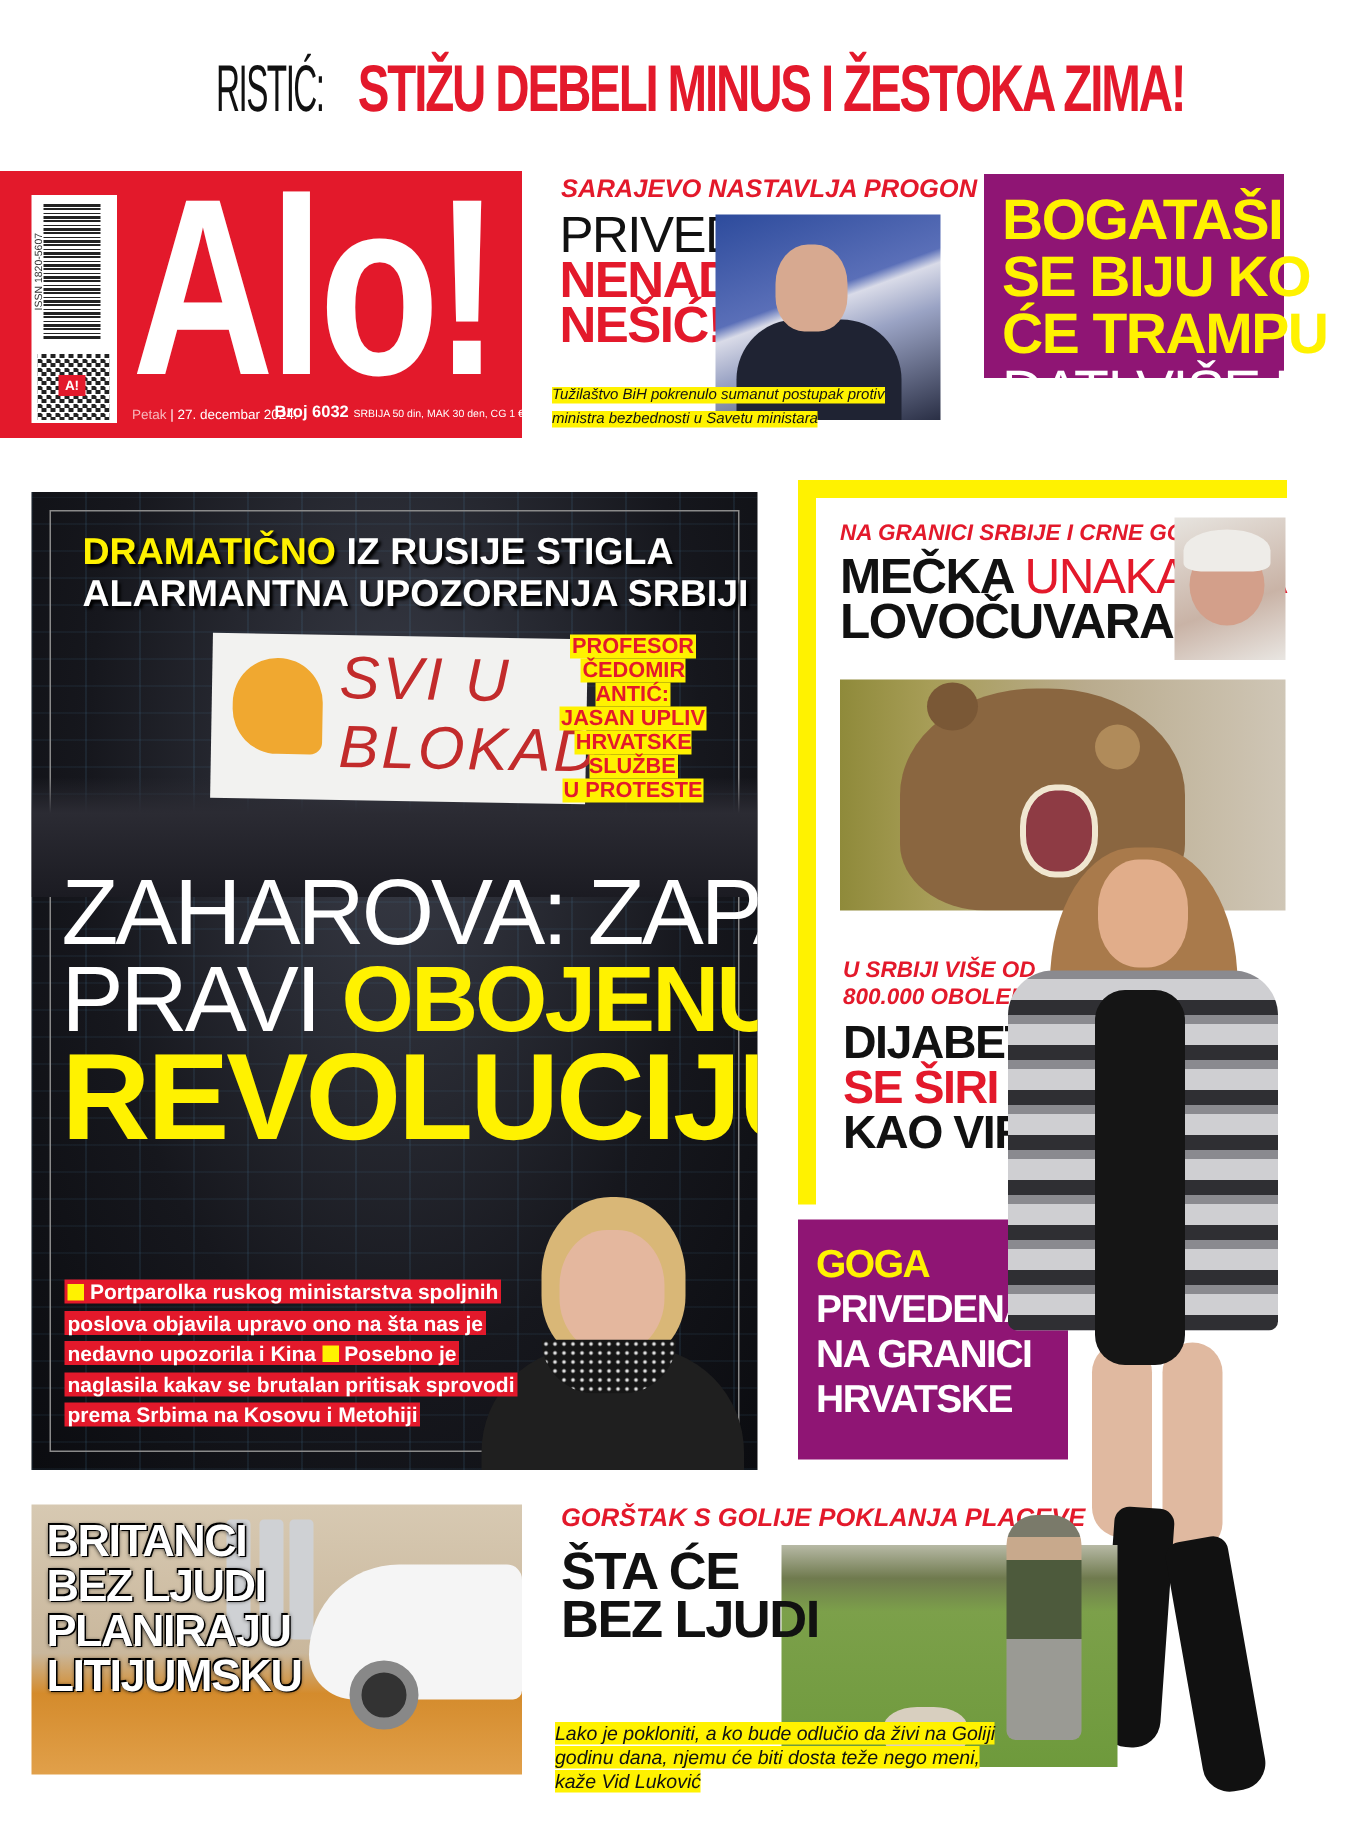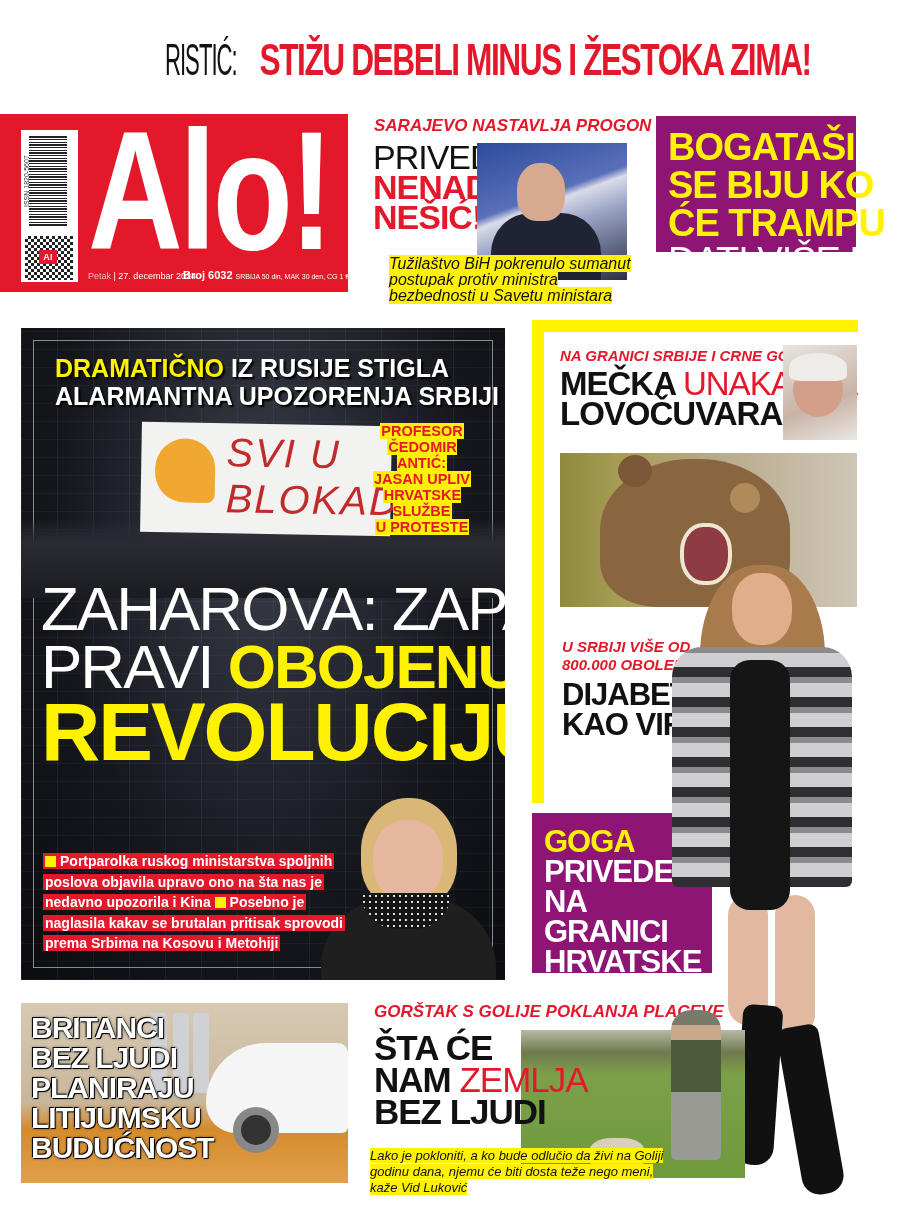--- a/index.html
+++ b/index.html
@@ -3,21 +3,21 @@
 <meta charset="utf-8">
 <style>
   * { box-sizing: border-box; margin: 0; padding: 0; }
   body { width: 900px; height: 1226px; background: #ffffff; position: relative; overflow: hidden;
          font-family: "Liberation Sans", "DejaVu Sans", sans-serif; }
   .cond { font-family: "Liberation Sans Narrow", "Liberation Sans", "DejaVu Sans", sans-serif; font-stretch: condensed; }
   .abs { position: absolute; }
 
   
   .top-headline { left: 0; top: 36px; width: 900px; text-align: center; font-size: 44px; line-height: 48px;
-                  white-space: nowrap; letter-spacing: -2px; padding-left: 21px; }
+                  white-space: nowrap; letter-spacing: -2px; }
   .top-headline .black { color: #111; font-weight: 400; transform: scaleX(.7); display: inline-block; }
   .top-headline .red { color: #e3192b; font-weight: 900; }
   .squeeze { display: inline-block; transform: scaleX(.72); transform-origin: center; }
 
   
   .masthead { left: 0; top: 114px; width: 348px; height: 178px; background: #e3192b; }
   .barcode-box { left: 21px; top: 16px; width: 57px; height: 152px; background: #fff; }
   .barcode { left: 8px; top: 6px; width: 38px; height: 90px;
      background: repeating-linear-gradient(0deg,#222 0 2px,#fff 2px 3px,#222 3px 4px,#fff 4px 6px,#222 6px 7px,#fff 7px 8px); }
   .isbn { left: 2px; top: 6px; font-size: 7px; color:#333; writing-mode: vertical-rl; transform: rotate(180deg); height: 90px; text-align:center; }
@@ -36,21 +36,21 @@
   
   .kicker-red { color: #e3192b; font-style: italic; font-weight: 900; }
   .nesic-kicker { left: 374px; top: 116px; font-size: 17px; white-space: nowrap; }
   .nesic-title { left: 373px; top: 142px; font-size: 34px; line-height: 30px; font-weight: 900; letter-spacing: -1px; }
   .nesic-title .l1 { color: #111; font-weight: 400; }
   .nesic-title .l2, .nesic-title .l3 { color: #e3192b; }
   .nesic-photo { left: 477px; top: 143px; width: 150px; height: 137px;
       background: linear-gradient(160deg,#2d4b9c 0%,#5a6fb8 40%,#d9dbe8 45%,#9aa3c4 60%,#2a2f45 100%); }
   .nesic-face { left: 40px; top: 20px; width: 48px; height: 58px; border-radius: 45% 45% 40% 40%; background: #d7a990; }
   .nesic-suit { left: 14px; top: 70px; width: 110px; height: 67px; background: #1f2333; border-radius: 40px 40px 0 0; }
-  .nesic-caption { left: 389px; top: 256px; width: 253px; font-size: 16px; font-style: italic; line-height: 16px; color: #111; }
+  .nesic-caption { left: 368px; top: 256px; width: 253px; font-size: 10px; font-style: italic; line-height: 16px; color: #111; }
   .nesic-caption span { background: #fff200; }
 
   
   .purple-box { left: 656px; top: 116px; width: 200px; height: 136px; background: #8f1574; }
   .bog-text { left: 12px; top: 12px; font-size: 38px; line-height: 38px; font-weight: 900; white-space: nowrap; letter-spacing: -1px; }
   .bog-text .y { color: #fff200; }
   .bog-text .w { color: #fff; font-weight: 400; }
 
   
   .main-feature { left: 21px; top: 328px; width: 484px; height: 652px; background:
@@ -98,21 +98,21 @@
   .bear-body { left: 40px; top: 6px; width: 190px; height: 148px; border-radius: 48% 48% 30% 30%; background: #8a6640; }
   .bear-ear1 { left: 58px; top: 2px; width: 34px; height: 32px; border-radius: 50%; background: #7a5836; }
   .bear-ear2 { left: 170px; top: 30px; width: 30px; height: 30px; border-radius: 50%; background: #b08b5a; }
   .bear-mouth { left: 120px; top: 70px; width: 52px; height: 62px; border-radius: 45%; background: #8e3b44; border: 4px solid #f0e6d0; }
 
   .dija-kicker { left: 562px; top: 638px; font-size: 15px; line-height: 18px; }
   .dija-title { left: 562px; top: 680px; font-size: 31px; line-height: 30px; font-weight: 900; color: #111; letter-spacing: -1px; }
   .dija-title .r { color: #e3192b; }
 
   .goga-box { left: 532px; top: 813px; width: 180px; height: 160px; background: #8f1574; }
-  .goga-text { left: 12px; top: 14px; font-size: 31px; line-height: 30px; font-weight: 900; color: #fff; letter-spacing: -1px; }
+  .goga-text { left: 12px; top: 14px; font-size: 26px; line-height: 30px; font-weight: 900; color: #fff; letter-spacing: -1px; }
   .goga-text .y { color: #fff200; }
 
   
   .woman { left: 670px; top: 565px; width: 200px; height: 635px; }
   .w-hair { left: 30px; top: 0; width: 125px; height: 200px; border-radius: 45% 45% 30% 30%; background: #a97a4b; }
   .w-face { left: 62px; top: 8px; width: 60px; height: 72px; border-radius: 45%; background: #e1ad8a; }
   .w-coat { left: 2px; top: 82px; width: 180px; height: 240px; border-radius: 30px 30px 6px 6px;
             background: repeating-linear-gradient(0deg,#2f2f33 0 10px,#cfcfd2 10px 24px,#8a8a8f 24px 30px); }
   .w-body { left: 60px; top: 95px; width: 60px; height: 250px; background: #151515; border-radius: 20px; }
   .w-leg1 { left: 58px; top: 330px; width: 40px; height: 130px; background: #e0b9a0; border-radius: 20px; }
@@ -241,20 +241,21 @@
   <div class="abs bear-ear2"></div>
   <div class="abs bear-mouth"></div>
 </div>
 
 <div class="abs dija-kicker kicker-red cond">
   <div>U SRBIJI VIŠE OD</div>
   <div>800.000 OBOLELIH</div>
 </div>
 <div class="abs dija-title cond">
   <div>DIJABETES</div>
+  <div class="r">SE ŠIRI</div>
   <div>KAO VIRUS</div>
 </div>
 
 <div class="abs goga-box">
   <div class="abs goga-text cond">
     <div class="y">GOGA</div>
     <div>PRIVEDENA</div>
     <div>NA GRANICI</div>
     <div>HRVATSKE</div>
   </div>
@@ -275,27 +276,25 @@
   <div class="abs ev-charger" style="left:130px"></div>
   <div class="abs ev-charger" style="left:152px"></div>
   <div class="abs ev-charger" style="left:172px"></div>
   <div class="abs ev-car"></div>
   <div class="abs ev-wheel"></div>
   <div class="abs ev-text cond">
     <div>BRITANCI</div>
     <div>BEZ LJUDI</div>
     <div>PLANIRAJU</div>
     <div>LITIJUMSKU</div>
-    <div>BUDUĆNOST</div>
   </div>
 </div>
 
 <div class="abs gor-kicker kicker-red cond">GORŠTAK S GOLIJE POKLANJA PLACEVE</div>
 <div class="abs field-photo">
   <div class="abs farmer"></div>
   <div class="abs dog"></div>
 </div>
 <div class="abs gor-title cond">
   <div>ŠTA ĆE</div>
-  <div><span>NAM</span> <span class="r">ZEMLJA</span></div>
   <div>BEZ LJUDI</div>
 </div>
 <div class="abs gor-caption"><span>Lako je pokloniti, a ko bude odlučio da živi na Goliji godinu dana, njemu će biti dosta teže nego meni, kaže Vid Luković</span></div>
 
 </body></html>

